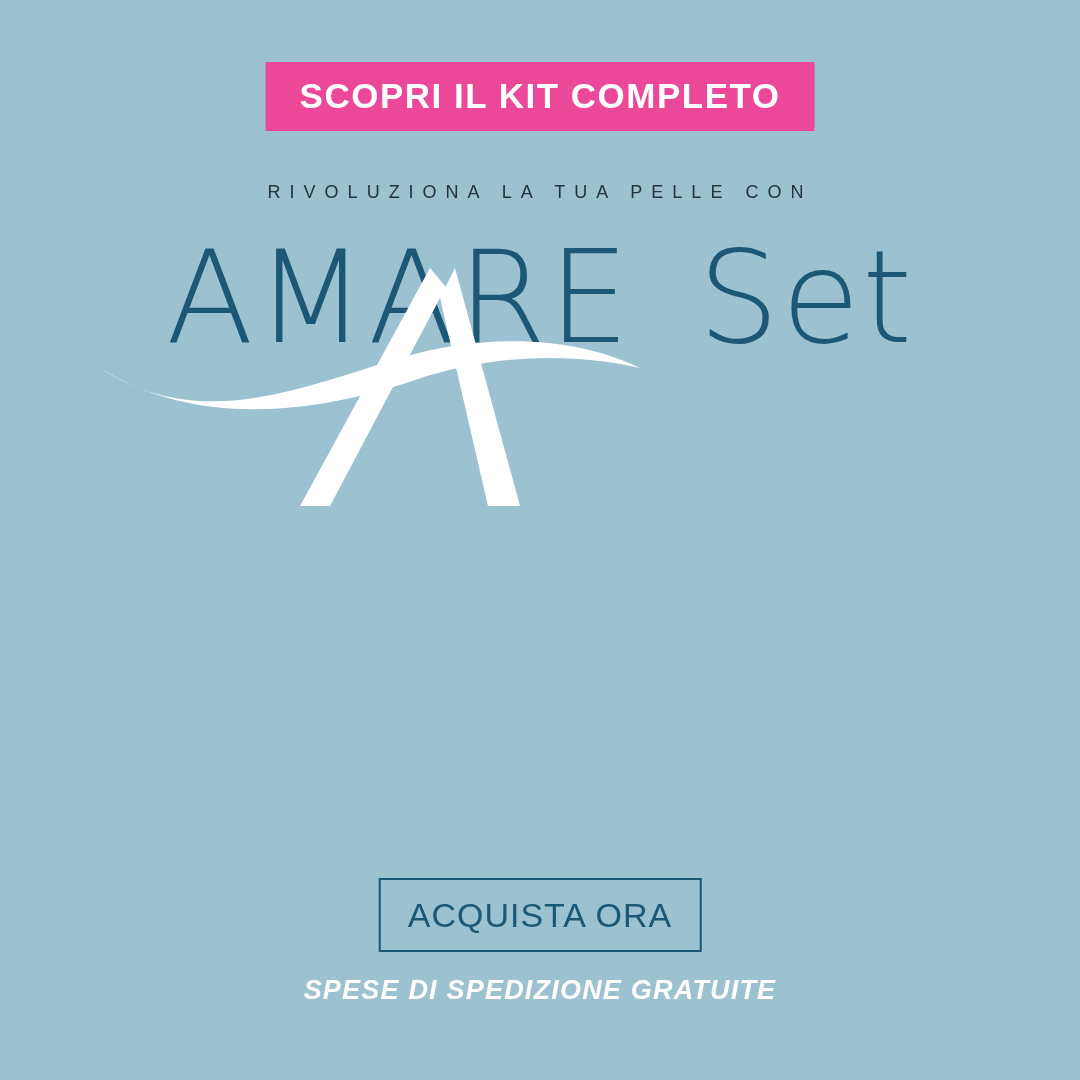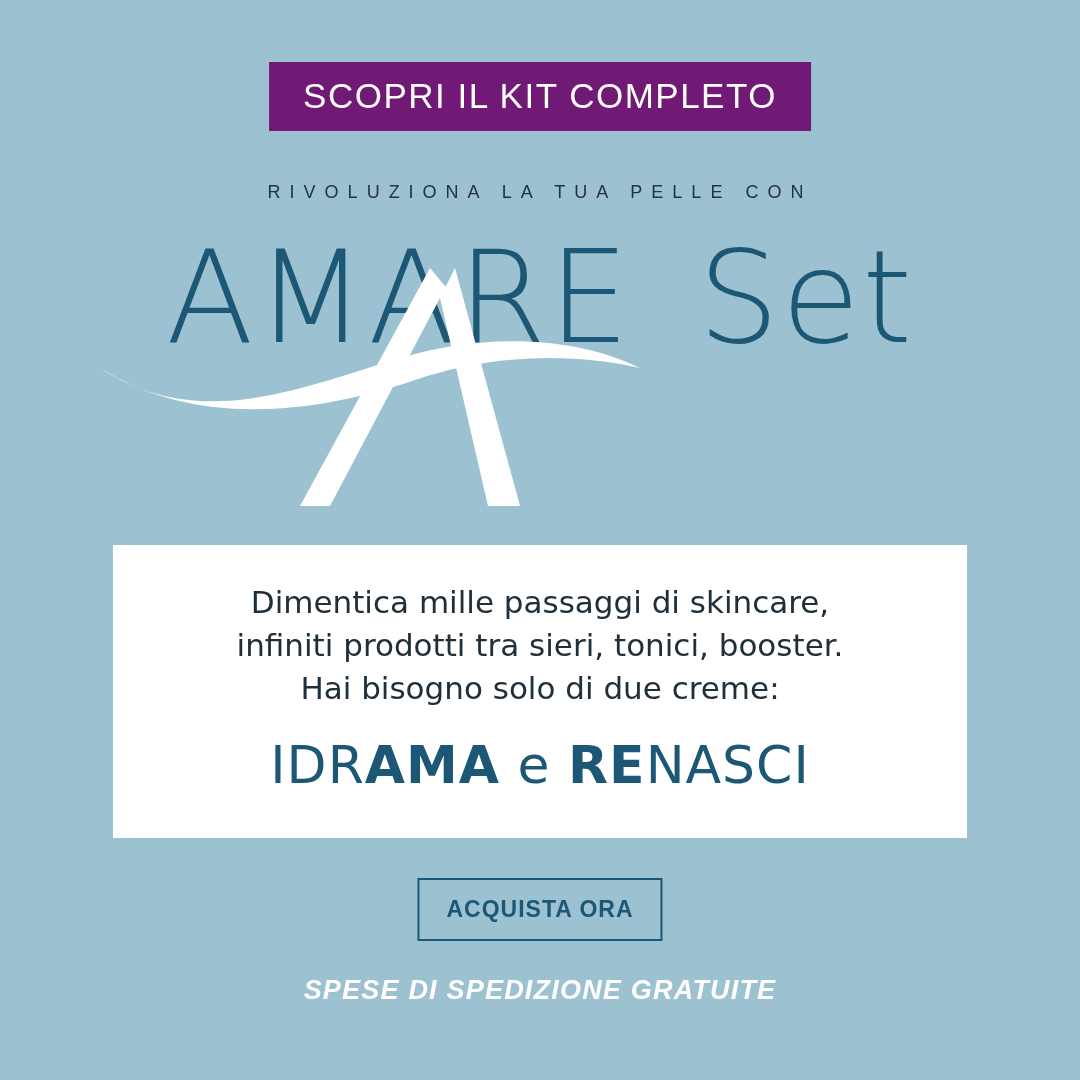--- a/index.html
+++ b/index.html
@@ -19,24 +19,24 @@
     background: #9cc2d2;
     box-sizing: border-box;
   }
 
   
   .top-banner {
     position: absolute;
     top: 62px;
     left: 50%;
     transform: translateX(-50%);
-    background: #701a75;
+    background: #ec4899;
     color: #ffffff;
     font-size: 35px;
-    font-weight: normal;
+    font-weight: bold;
     letter-spacing: 1.5px;
     padding: 16px 34px 18px 34px;
     line-height: 1;
     white-space: nowrap;
   }
 
   
   .eyebrow {
     position: absolute;
     top: 182px;
@@ -122,22 +122,22 @@
 
   
   .cta {
     position: absolute;
     top: 878px;
     left: 50%;
     transform: translateX(-50%);
     border: 2px solid #1c5875;
     color: #1c5875;
     background: transparent;
-    font-size: 23px;
-    font-weight: bold;
+    font-size: 34px;
+    font-weight: normal;
     letter-spacing: 1px;
     padding: 18px 27px;
     line-height: 1;
     white-space: nowrap;
     cursor: pointer;
   }
 
   
   .shipping {
     position: absolute;
@@ -167,24 +167,18 @@
     </div>
     <svg class="logo-mark" viewBox="0 0 1080 300" xmlns="http://www.w3.org/2000/svg">
 
       <path d="M430 40 L300 278 L330 278 L440 70 L455 70 Z" fill="#ffffff"></path>
       <path d="M455 40 L520 278 L488 278 L440 70 Z" fill="#ffffff"></path>
 
       <path d="M100 140 C200 205, 300 160, 400 130 C490 103, 580 110, 640 140 C575 125, 495 125, 415 152 C315 186, 195 200, 100 140 Z" fill="#ffffff"></path>
     </svg>
   </div>
 
-  <div class="copy-card">
-    <div class="copy-line">Dimentica mille passaggi di skincare,</div>
-    <div class="copy-line">infiniti prodotti tra sieri, tonici, booster.</div>
-    <div class="copy-line">Hai bisogno solo di due creme:</div>
-    <div class="product-line"><span>IDR</span><b>AMA</b><span> e </span><b>RE</b><span>NASCI</span></div>
-  </div>
 
   <div class="cta">ACQUISTA ORA</div>
 
   <div class="shipping">SPESE DI SPEDIZIONE GRATUITE</div>
 
 </div>
 
 </body></html>

